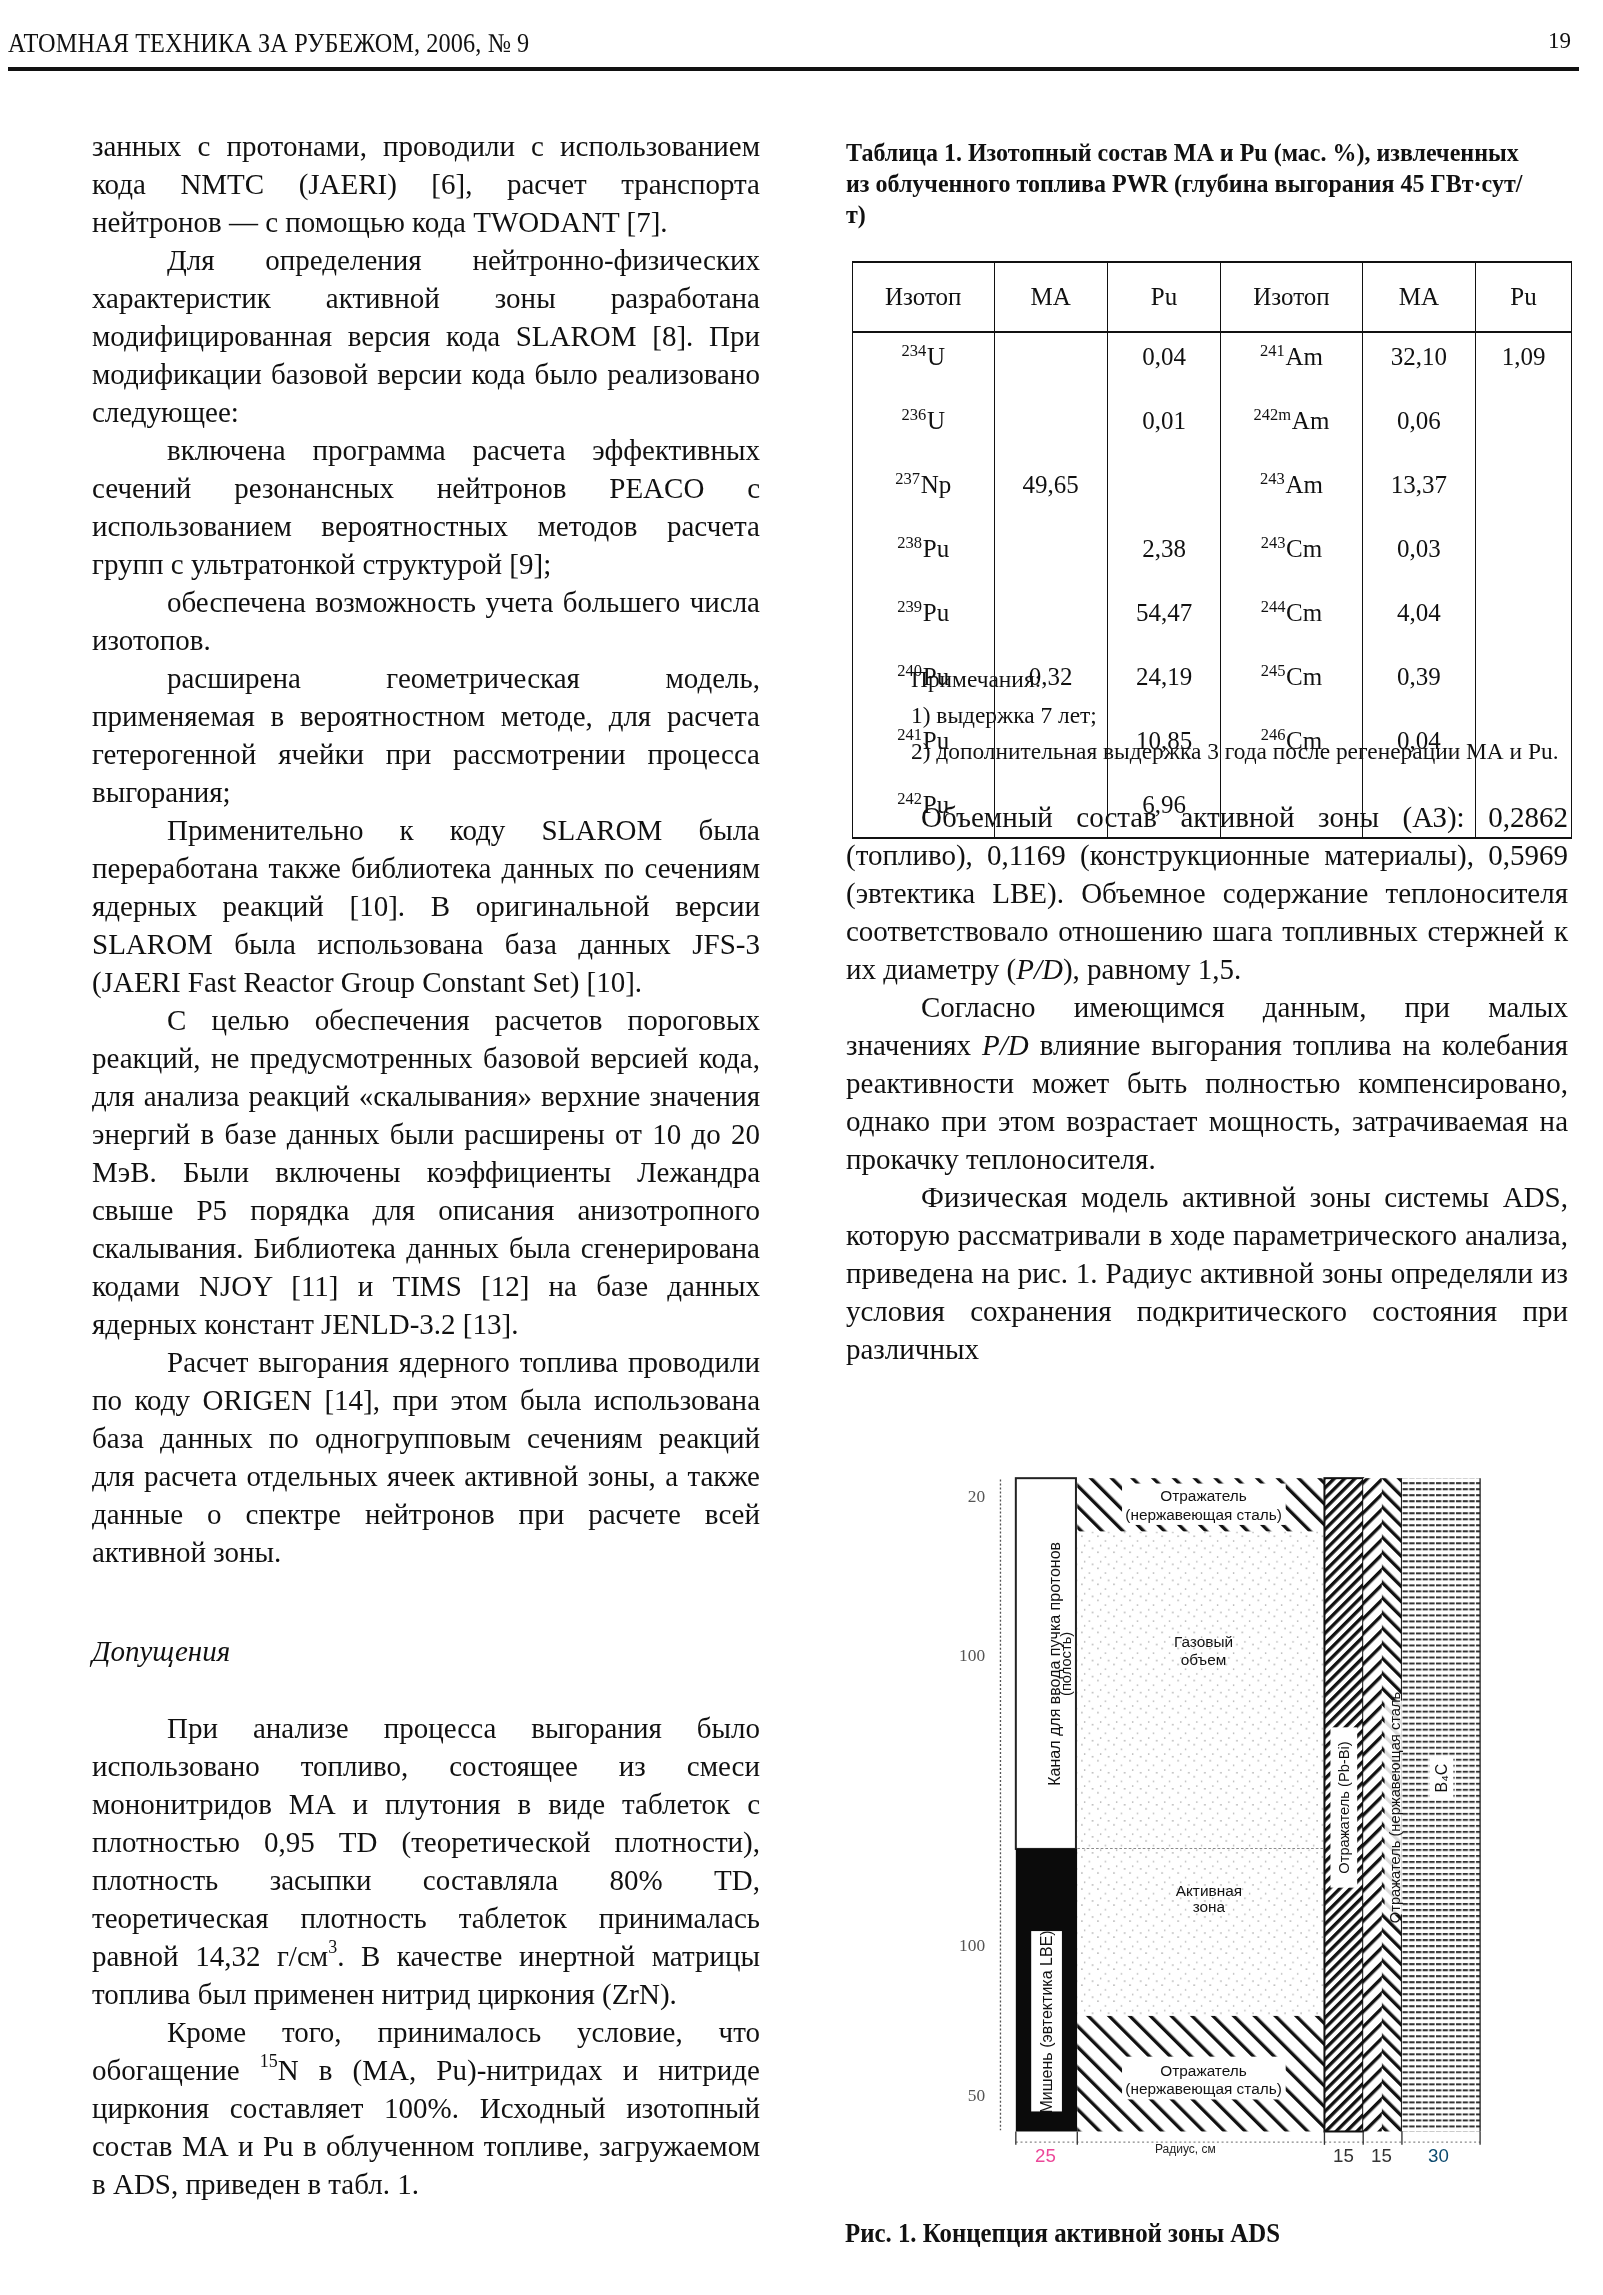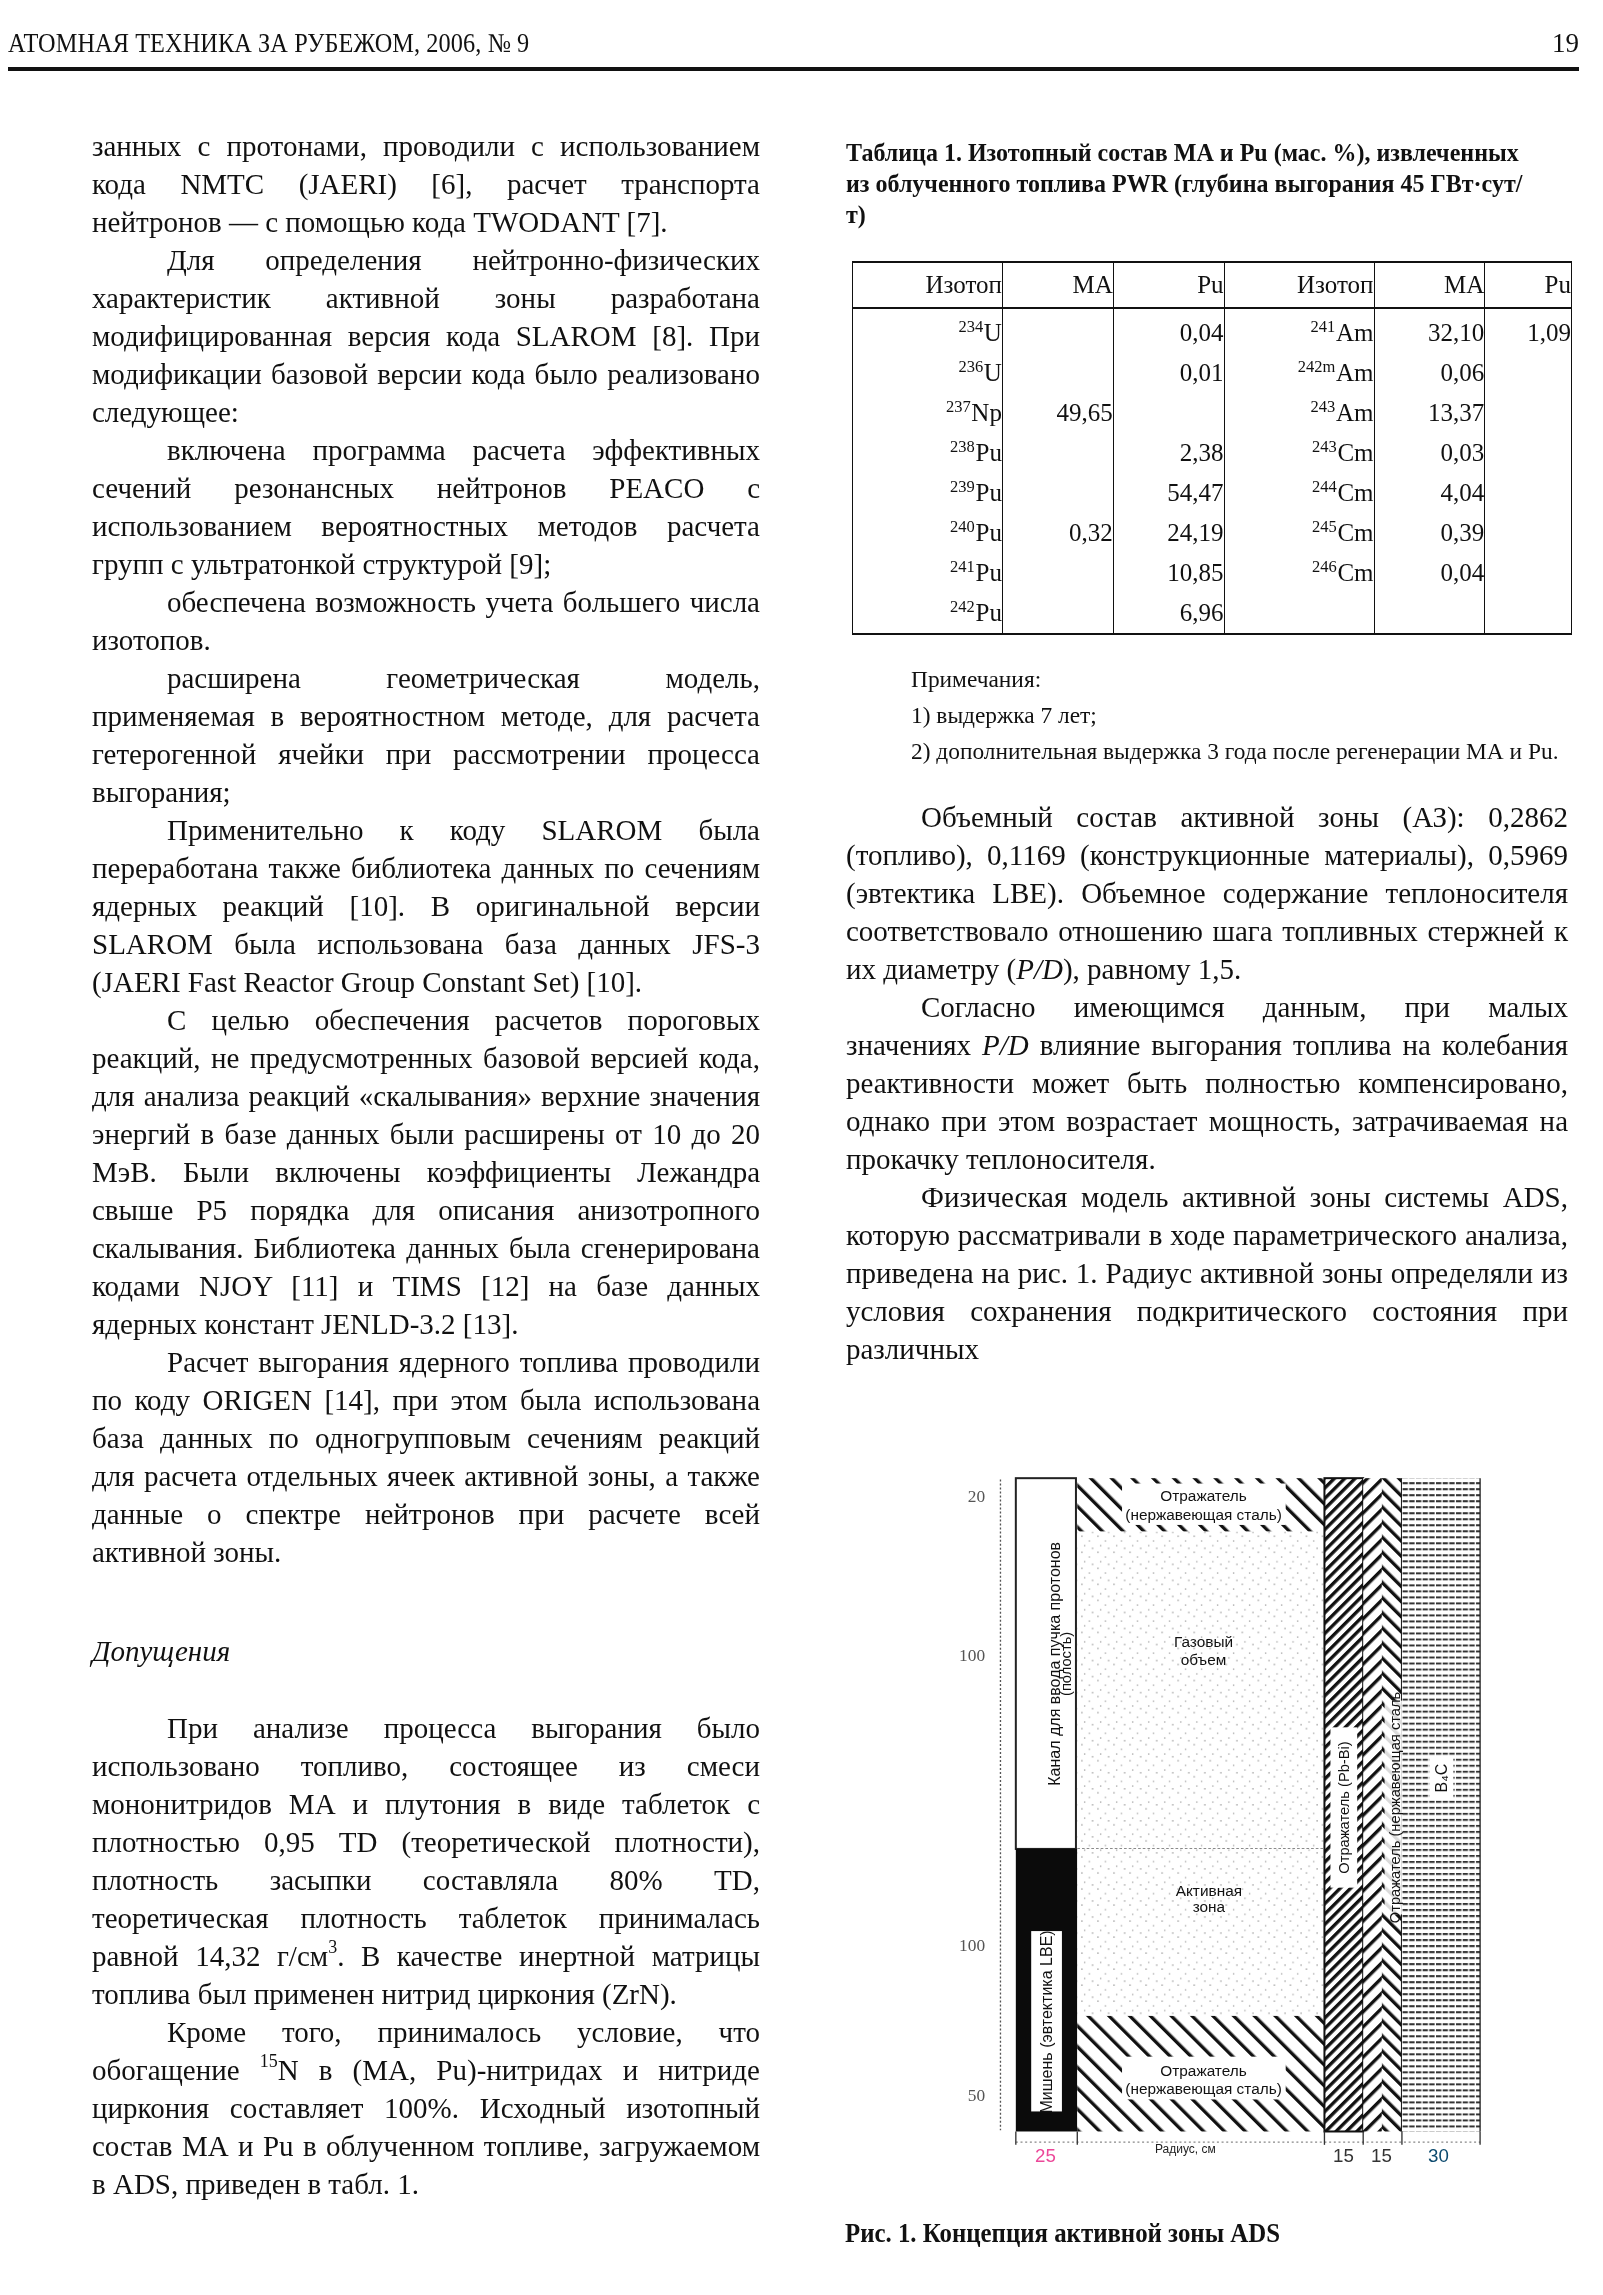--- a/index.html
+++ b/index.html
@@ -1,38 +1,38 @@
 <!DOCTYPE html>
 <html style="font-size:10.7px"><head>
 <meta charset="utf-8">
 <style>
   html, body { margin: 0; padding: 0; background: #ffffff; }
   body { width: 1603px; height: 2295px; position: relative; overflow: hidden; color: #111; font-family: "Liberation Serif", "DejaVu Serif", serif; }
 
   
   .run-header { position: absolute; left: 8px; top: 27px; width: 1571px; height: 43px; }
   .run-header .journal { position: absolute; left: 0; top: 1.3px; font-size: 27px; letter-spacing: 0.1px; transform: scaleX(0.9); transform-origin: left top; white-space: nowrap; }
-  .run-header .page-no { position: absolute; right: 0; top: 1.3px; font-size: 27px; }
+  .run-header .page-no { position: absolute; right: 8px; top: 1.3px; font-size: 23px; }
   .run-header .rule { position: absolute; left: 0; top: 40px; width: 100%; height: 4px; background: #111; }
 
   
   .col { position: absolute; font-size: 29px; line-height: 38px; text-align: justify; hyphens: manual; }
   .col p { margin: 0; text-indent: 0; }
   .col p.ind { text-indent: 75px; }
   .col-left { left: 92px; top: 127px; width: 668px; }
   .col-right { left: 846px; width: 722px; }
   .sub { font-size: 0.62em; vertical-align: 0.7em; line-height: 0; }
   .it { font-style: italic; }
   .sec-title { font-style: italic; text-indent: 0 !important; margin-top: 49px !important; margin-bottom: 39px !important; padding-left: 0; }
   .sec-title span { display: inline-block; padding-left: 0; margin-top: 12px; }
 
   
   .table-caption { position: absolute; left: 846px; top: 137px; width: 722px; font-weight: bold; font-size: 25px; line-height: 31px; transform: scaleX(0.96); transform-origin: left top; }
   .iso-table { position: absolute; left: 852px; top: 261px; width: 720px; border-collapse: collapse; font-size: 25px; }
-  .iso-table th, .iso-table td { border-left: 1.3px solid #111; border-right: 1.3px solid #111; text-align: right; font-weight: normal; padding: 0; }
+  .iso-table th, .iso-table td { border-left: 1.3px solid #111; border-right: 1.3px solid #111; text-align: center; font-weight: normal; padding: 12px; }
   .iso-table thead th { height: 44px; border-top: 2.7px solid #111; border-bottom: 2px solid #111; }
   .iso-table tbody td { height: 40px; vertical-align: middle; }
   .iso-table tbody tr:first-child td { padding-top: 4px; }
   .iso-table tbody tr:last-child td { border-bottom: 2.7px solid #111; }
   .iso-table sup { font-size: 0.66em; vertical-align: 0.55em; line-height: 0; }
   .iso-table .iso sup { margin-right: 0.7px; }
 
   .notes { position: absolute; left: 846px; top: 661px; width: 722px; font-size: 23.4px; line-height: 35px; text-align: justify; }
   .notes p { margin: 1px; }
   .notes .ind { padding-left: 64px; }

